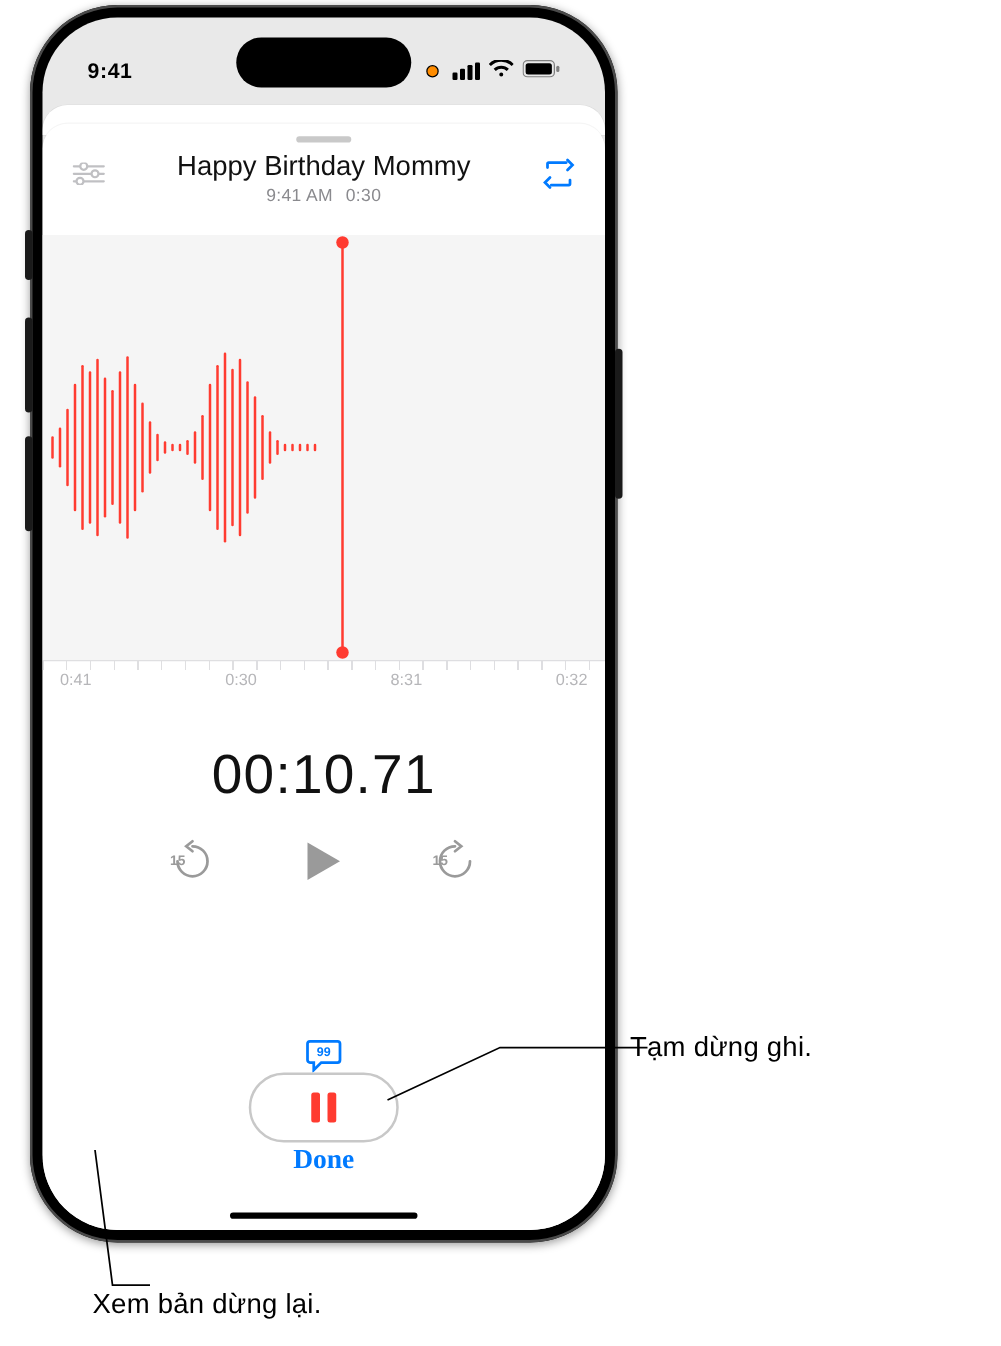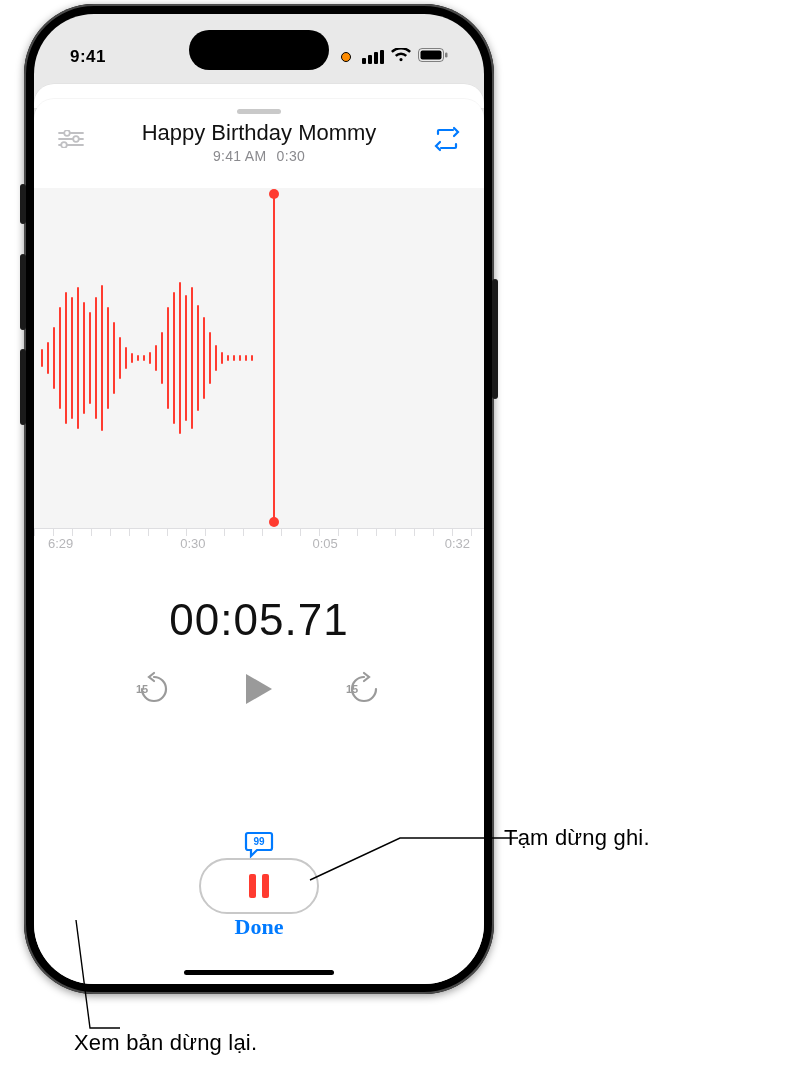--- a/index.html
+++ b/index.html
@@ -275,27 +275,27 @@
               <line x1="206" y1="168" x2="206" y2="172"></line>
             <line x1="212" y1="168" x2="212" y2="172"></line>
               <line x1="218" y1="168" x2="218" y2="172"></line>
           </g>
         </svg>
         <div class="playhead"></div>
       </div>
 
       <div class="ticks">
         <div class="tickline"></div>
-        <span>6:29</span>
+        <span>0:41</span>
         <span>0:30</span>
-        <span>0:05</span>
+        <span>8:31</span>
         <span>0:32</span>
       </div>
 
-      <div class="bigtime">00:05.71</div>
+      <div class="bigtime">00:10.71</div>
 
       <div class="controls">
         <div class="skip">
           <svg width="36" height="36" viewBox="0 0 36 36" fill="none" stroke="#9a9a9a" stroke-width="2.2" stroke-linecap="round">
             <path d="M6 18a12 12 0 1012-12"></path>
               <path d="M18 2l-5 4 5 4"></path>
           </svg>
           <span style="position:absolute;font-size:11px;color:#9a9a9a;font-weight:600">15</span>
         </div>
         <div class="play-ic">

